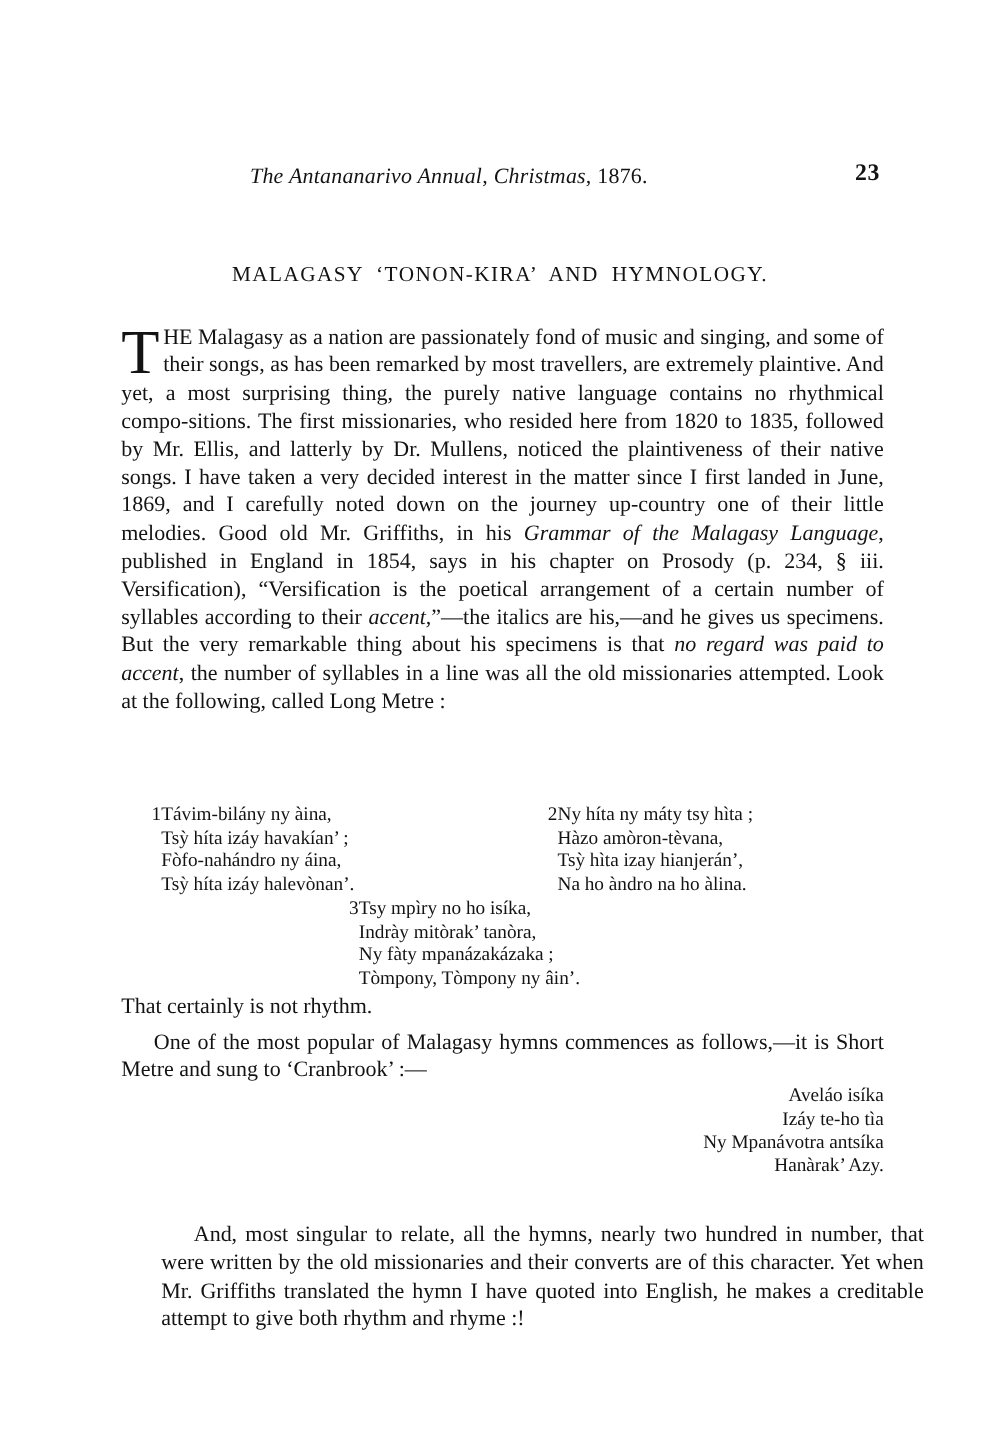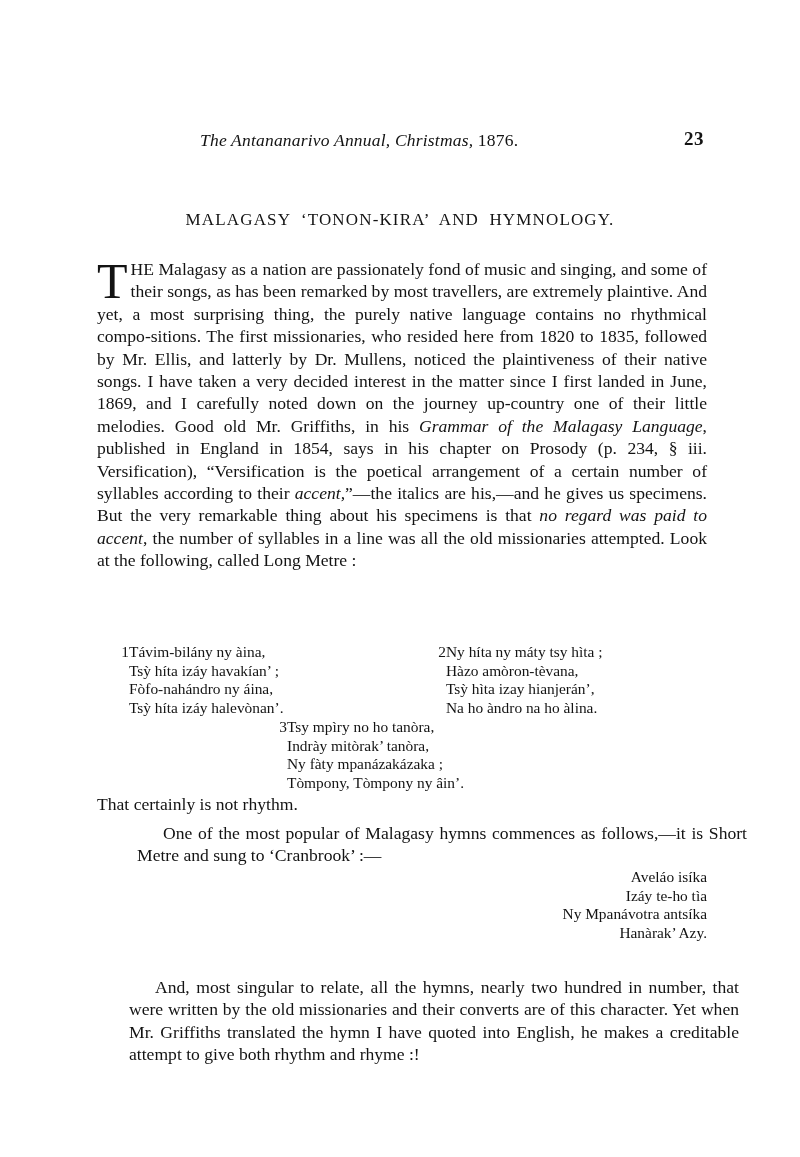--- a/index.html
+++ b/index.html
@@ -82,21 +82,21 @@
   .dropcap {
     float: left;
     font-size: 50px;
     line-height: 41px;
     padding: 1px 2px 0 0;
     margin: 2px 1px 0 0;
     font-weight: normal;
   }
 
   .para-that  { top: 793px; }
-  .para-one   { top: 822px; margin-left: 40px; }
+  .para-one   { top: 822px; }
   .para-final { top: 976px; margin-left: 32px; }
 
   .indent { text-indent: 26px; }
 
   i, .ital { font-style: italic; }
 
   
   .verse {
     position: absolute;
     font-size: 15.4px;
@@ -160,21 +160,21 @@
       <div>Ny híta ny máty tsy hìta ;</div>
       <div>Hàzo amòron-tèvana,</div>
       <div>Tsỳ hìta izay hianjerán’,</div>
       <div>Na ho àndro na ho àlina.</div>
     </div>
   </div>
 
   <div class="verse verse-3">
     <span class="vnum">3</span>
     <div class="vlines">
-      <div>Tsy mpìry no ho tanòra,</div>
+      <div>Tsy mpìry no ho isíka,</div>
       <div>Indràу mitòrak’ tanòra,</div>
       <div>Ny fàty mpanázakázaka ;</div>
       <div>Tòmpony, Tòmpony ny âin’.</div>
     </div>
   </div>
 
   <div class="col para-that">That certainly is not rhythm.</div>
   <div class="col para-one indent">One  of  the  most  popular  of  Malagasy  hymns  commences  as follows,—it is Short Metre and sung to ‘Cranbrook’ :—</div>
 
   <div class="hymn">

